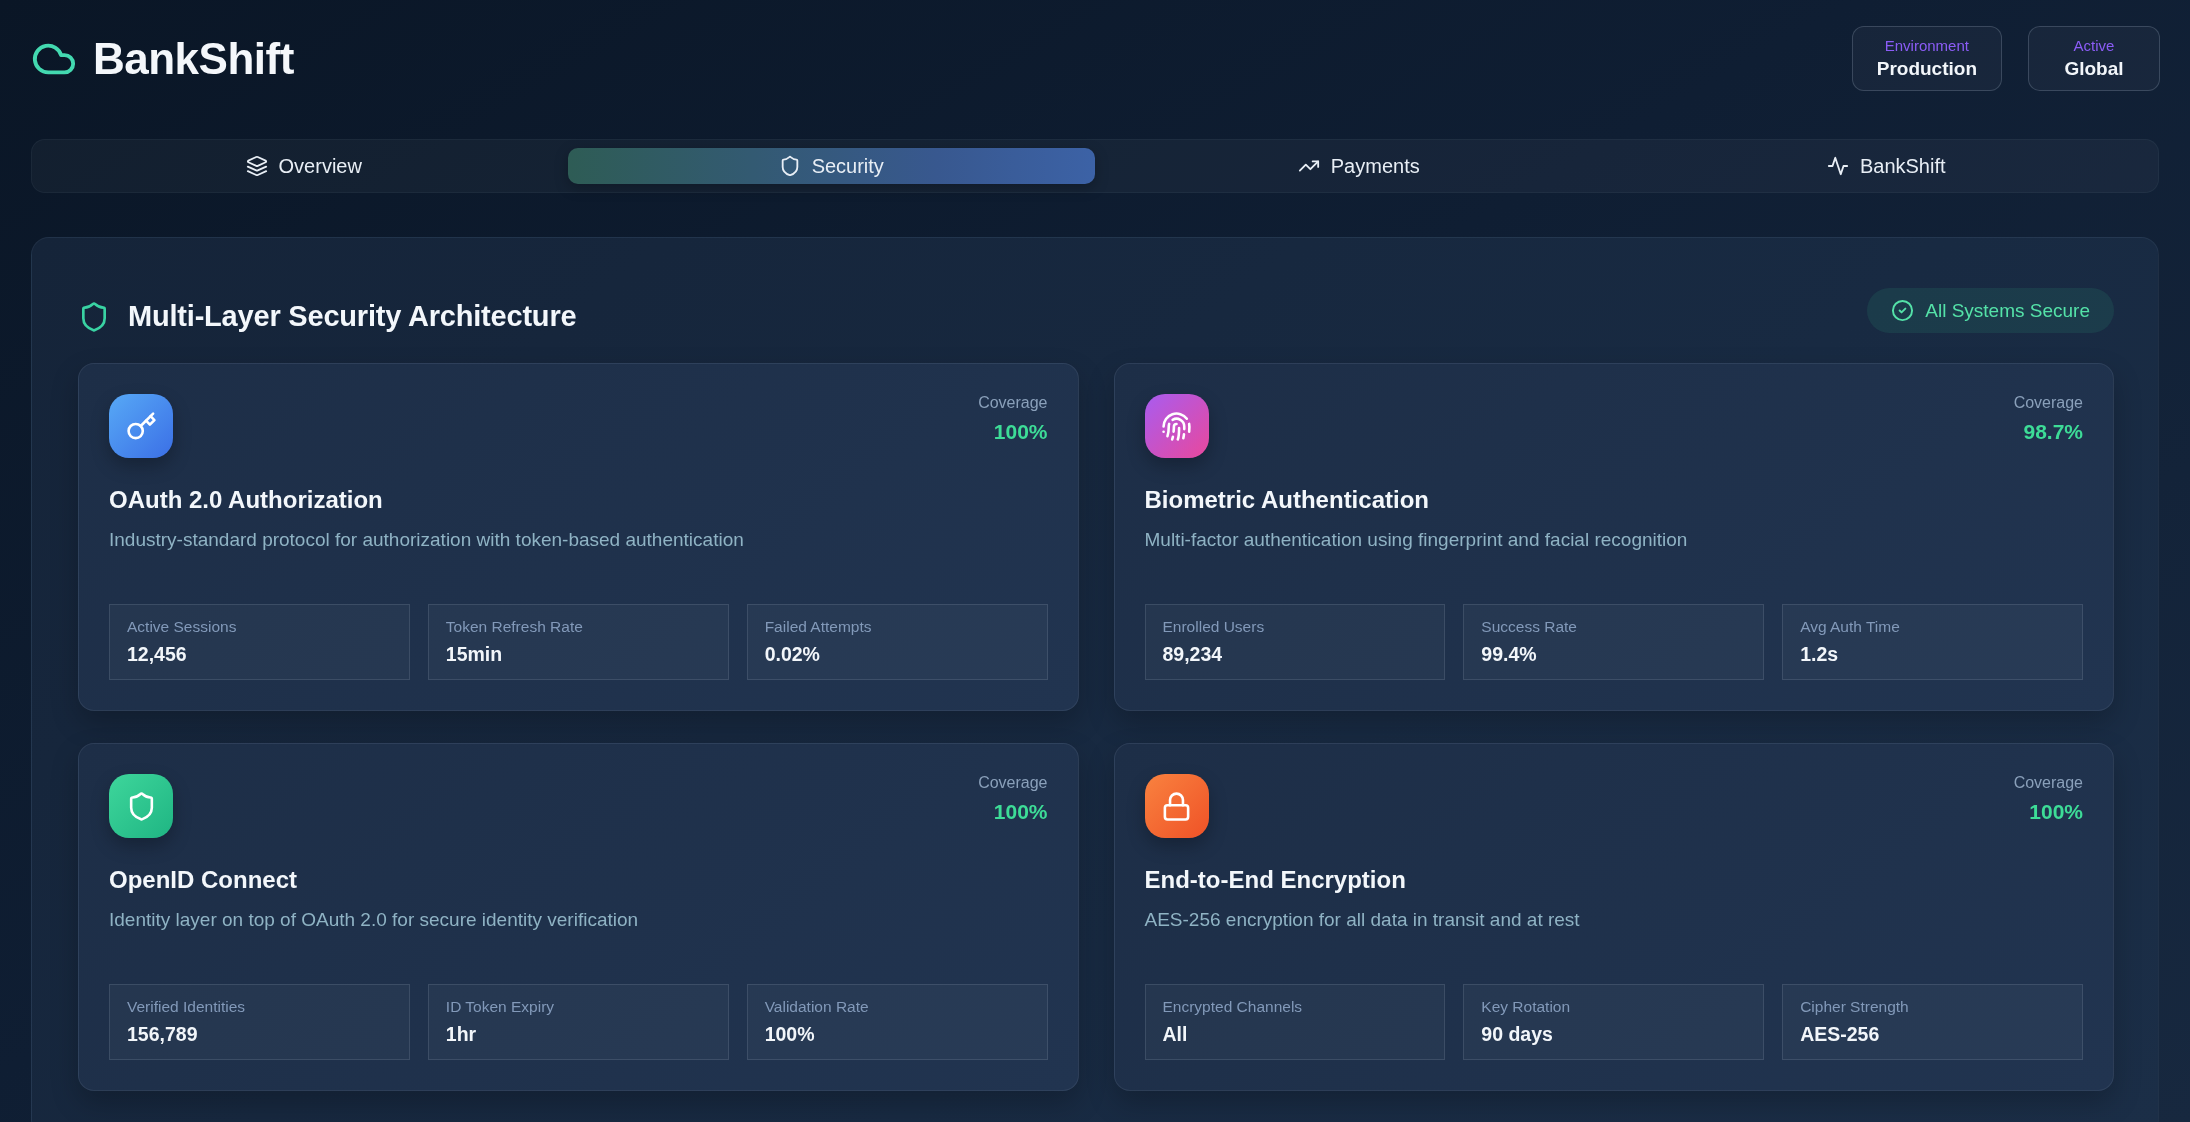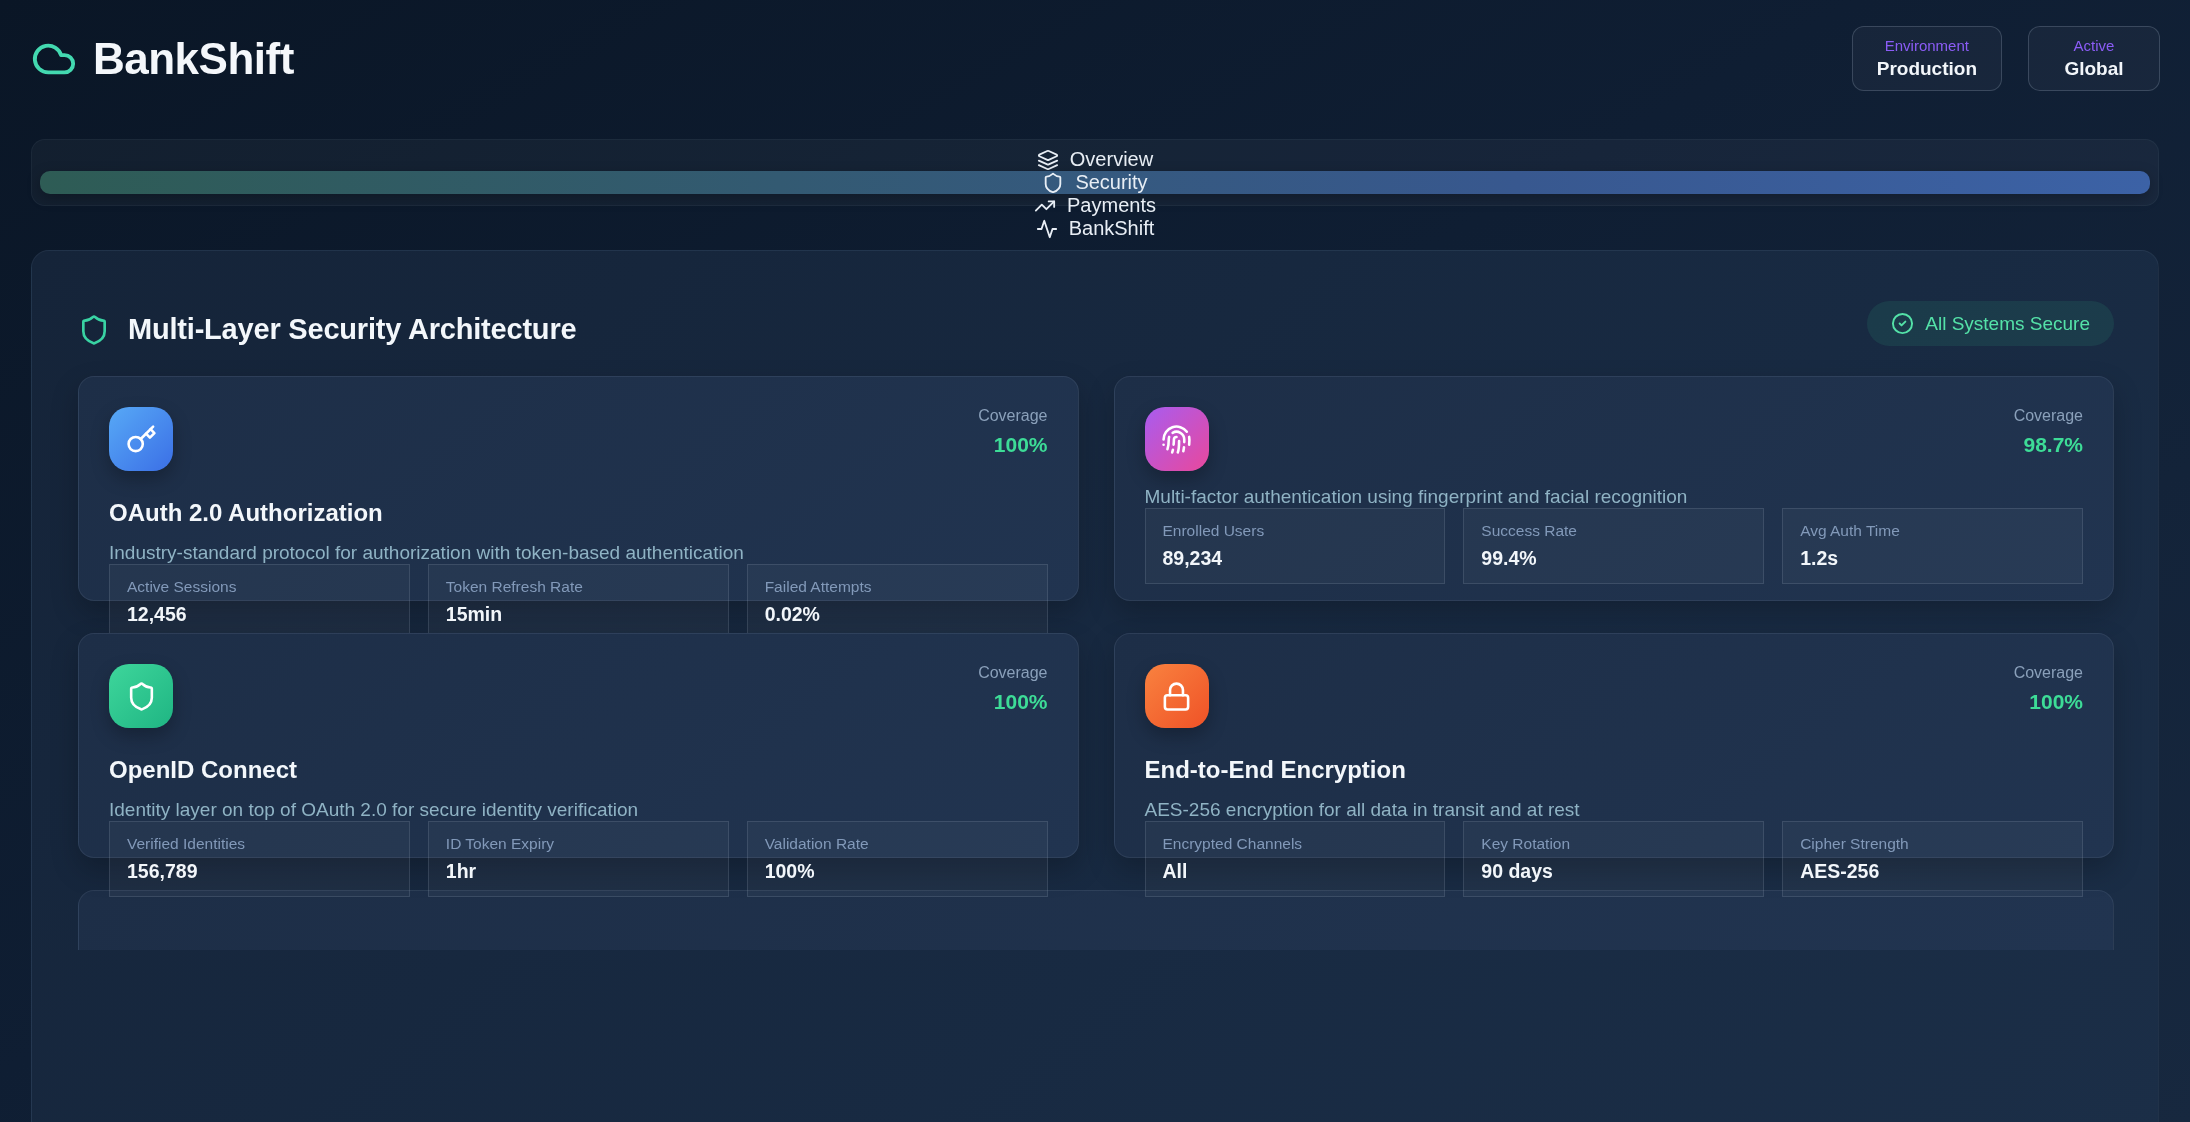--- a/index.html
+++ b/index.html
@@ -23,25 +23,25 @@
     min-width: 132px; padding: 10px 24px; text-align: center;
     background: rgba(255,255,255,0.035);
     border: 1px solid rgba(148,163,184,0.28);
     border-radius: 12px;
   }
   .chip-label { font-size: 15px; color: #8b5cf6; margin-bottom: 4px; }
   .chip-value { font-size: 19px; font-weight: 600; color: #f2f6fa; }
 
   
   .tabbar {
-    margin: 48px 31px 0 31px; height: 67px;
+    margin: 48px 31px 0 31px; height: 54px;
     background: rgba(255,255,255,0.035);
     border: 1px solid rgba(148,163,184,0.07);
     border-radius: 14px;
-    display: flex; align-items: stretch; padding: 8px; flex-direction: column;
+    display: flex; align-items: stretch; padding: 8px;
   }
   .tab {
     flex: 1; display: flex; align-items: center; justify-content: center; gap: 11px;
     font-size: 20px; font-weight: 500; color: #e8eef5;
     border-radius: 10px; cursor: pointer;
   }
   .tab svg { width: 22px; height: 22px; }
   .tab.active {
     background: linear-gradient(90deg, #2e5c55 0%, #38588f 70%, #3c62a6 100%);
     box-shadow: 0 4px 14px rgba(0,0,0,0.25);
@@ -68,21 +68,21 @@
   .status-pill svg { width: 23px; height: 23px; }
 
   
   .cards { display: grid; grid-template-columns: 1fr 1fr; gap: 32px 35px; }
   .card {
     background: linear-gradient(140deg, #1d2e47 0%, #213450 100%);
     border: 1px solid rgba(148,163,184,0.13);
     border-radius: 16px;
     padding: 30px;
     box-shadow: 0 12px 28px rgba(0,0,0,0.22);
-    height: 225px;
+    height: 348px;
     display: flex; flex-direction: column;
   }
   .card-top { display: flex; justify-content: space-between; align-items: flex-start; }
   .card-icon {
     width: 64px; height: 64px; border-radius: 20px;
     display: flex; align-items: center; justify-content: center;
     color: #ffffff; box-shadow: 0 8px 18px rgba(0,0,0,0.25);
   }
   .card-icon svg { width: 31px; height: 31px; }
   .grad-0 { background: linear-gradient(135deg, #57a9f6 0%, #3b6fe6 100%); }
@@ -230,20 +230,21 @@
               <path d="M5 19.5C5.5 18 6 15 6 12a6 6 0 0 1 .34-2"></path>
               <path d="M8.65 22c.21-.66.45-1.32.57-2"></path>
               <path d="M9 6.8a6 6 0 0 1 9 5.2v2"></path>
             </svg>
         </div>
         <div class="coverage">
           <div class="coverage-label">Coverage</div>
           <div class="coverage-value">98.7%</div>
         </div>
       </div>
+      <div class="card-title">Biometric Authentication</div>
       <div class="card-desc">Multi-factor authentication using fingerprint and facial recognition</div>
       <div class="card-stats">
         <div class="stat-box">
           <div class="stat-label">Enrolled Users</div>
           <div class="stat-value">89,234</div>
         </div>
         <div class="stat-box">
           <div class="stat-label">Success Rate</div>
           <div class="stat-value">99.4%</div>
         </div>

